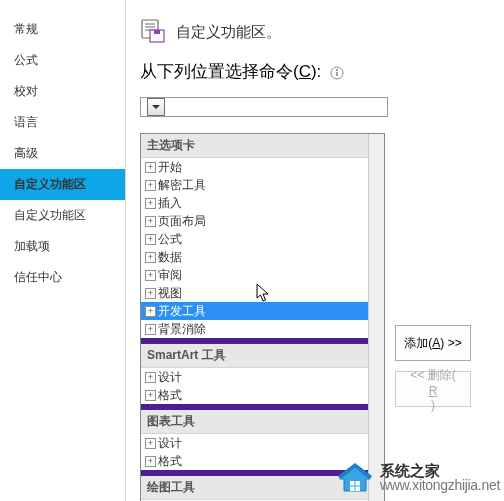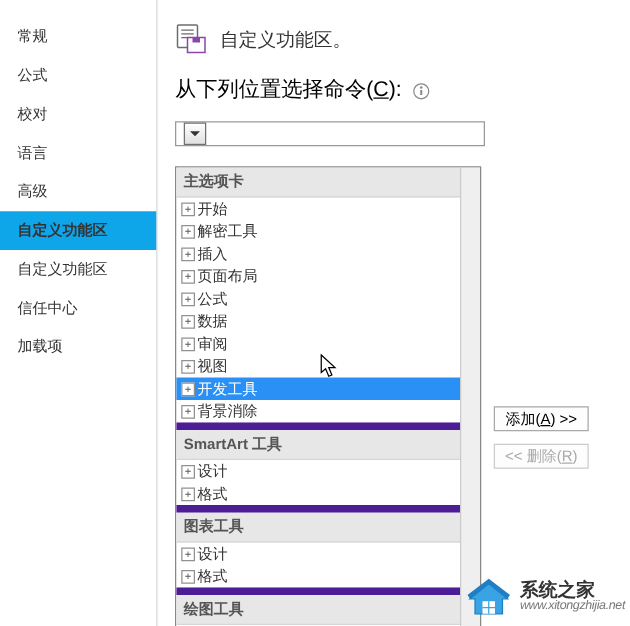--- a/index.html
+++ b/index.html
@@ -144,68 +144,69 @@
     flex-shrink: 0;
   }
   .btn-col {
     display: flex;
     flex-direction: column;
     gap: 10px;
     margin-top: 192px;
   }
   .btn {
     width: 76px;
-    height: 20px;
+    height: 36px;
     border: 1px solid #a8a8a8;
     background: #fdfdfd;
     display: flex;
     align-items: center;
     justify-content: center;
     font-size: 12px;
     cursor: pointer;
   }
   .btn.disabled {
     color: #aaa;
     border-color: #ccc;
+    flex-direction: column;
   }
   .cursor {
     position: absolute;
     left: 256px;
     top: 283px;
     pointer-events: none;
     z-index: 10;
   }
   .watermark {
     position: absolute;
     right: 4px;
     bottom: 8px;
     display: flex;
     align-items: center;
     gap: 6px;
     z-index: 20;
   }
   .watermark-text { display: flex; flex-direction: column; line-height: 1; }
   .wm-title { font-size: 15px; font-weight: bold; color: #333; }
-  .wm-sub { font-size: 10px; color: #777; letter-spacing: -0.3px; font-style: italic; }
+  .wm-sub { font-size: 14px; color: #777; letter-spacing: -0.3px; }
   .underline { text-decoration: underline; }
 </style>
 </head>
 <body>
 
 <div class="container">
   <div class="sidebar">
       <div class="sidebar-item">常规</div>
       <div class="sidebar-item">公式</div>
       <div class="sidebar-item">校对</div>
       <div class="sidebar-item">语言</div>
       <div class="sidebar-item">高级</div>
       <div class="sidebar-item selected">自定义功能区</div>
       <div class="sidebar-item">自定义功能区</div>
+      <div class="sidebar-item">加载项</div>
       <div class="sidebar-item">信任中心</div>
-      <div class="sidebar-item">加载项</div>
     </div>
 
   <div class="main">
     <div class="header-row">
       <span class="header-icon">
         <svg viewBox="0 0 28 28" width="28" height="28">
           <rect x="2" y="2" width="16" height="18" rx="1" fill="#fff" stroke="#6c6c6c" stroke-width="1.2"></rect>
           <line x1="5" y1="6" x2="15" y2="6" stroke="#6c6c6c" stroke-width="1"></line>
           <line x1="5" y1="9" x2="15" y2="9" stroke="#6c6c6c" stroke-width="1"></line>
           <line x1="5" y1="12" x2="15" y2="12" stroke="#6c6c6c" stroke-width="1"></line>

